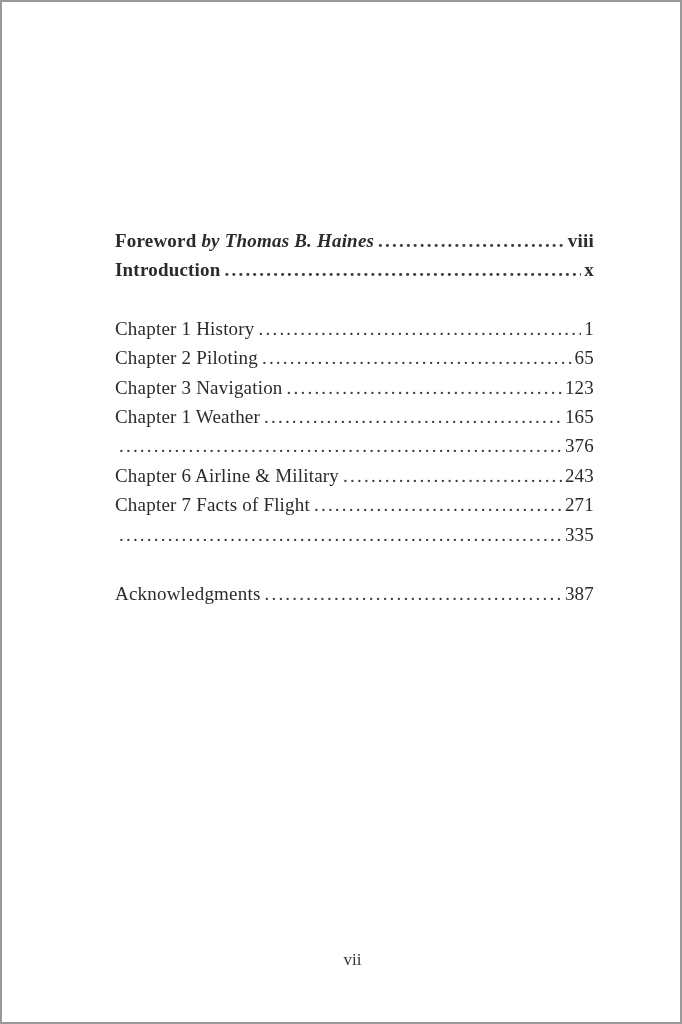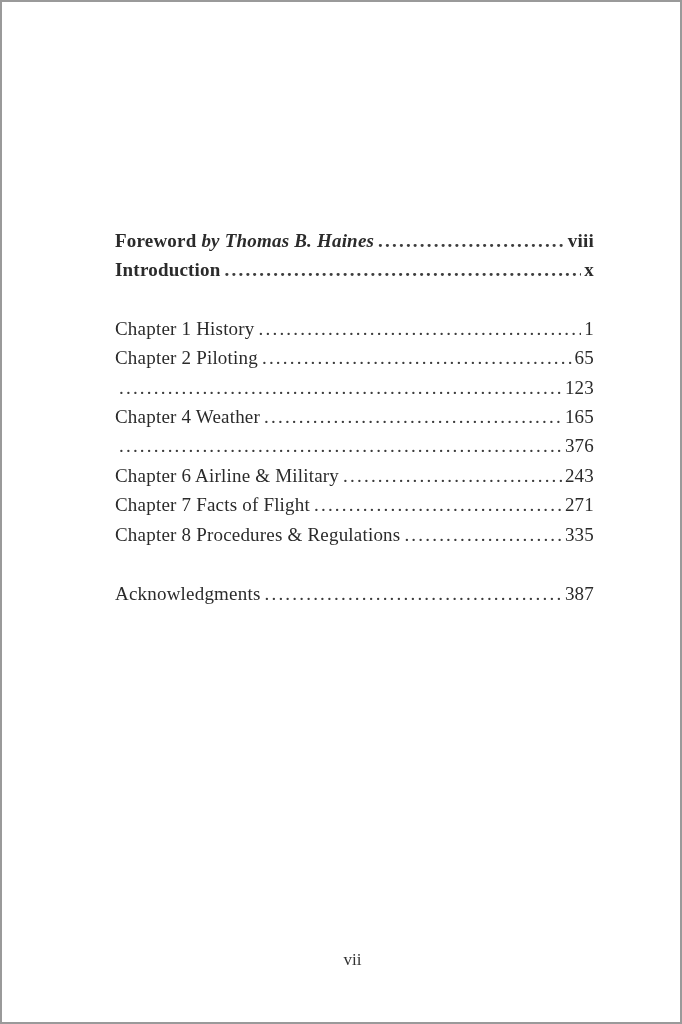--- a/index.html
+++ b/index.html
@@ -88,44 +88,44 @@
         <span class="label">Chapter 1 History</span>
         <span class="dots">............................................................................................................................................</span>
         <span class="pagenum">1</span>
       </div>
       <div class="toc-row">
         <span class="label">Chapter 2 Piloting</span>
         <span class="dots">............................................................................................................................................</span>
         <span class="pagenum">65</span>
       </div>
       <div class="toc-row">
+        <span class="label">Chapter 3 Navigation</span>
         <span class="dots">............................................................................................................................................</span>
         <span class="pagenum">123</span>
       </div>
       <div class="toc-row">
-        <span class="label">Chapter 4 Weather</span>
+        <span class="label">Chapter 1 Weather</span>
         <span class="dots">............................................................................................................................................</span>
         <span class="pagenum">165</span>
       </div>
       <div class="toc-row">
         <span class="dots">............................................................................................................................................</span>
         <span class="pagenum">376</span>
       </div>
       <div class="toc-row">
         <span class="label">Chapter 6 Airline &amp; Military</span>
         <span class="dots">............................................................................................................................................</span>
         <span class="pagenum">243</span>
       </div>
       <div class="toc-row">
         <span class="label">Chapter 7 Facts of Flight</span>
         <span class="dots">............................................................................................................................................</span>
         <span class="pagenum">271</span>
       </div>
       <div class="toc-row">
-        <span class="label">Chapter 8 Procedures &amp; Regulations</span>
         <span class="dots">............................................................................................................................................</span>
         <span class="pagenum">335</span>
       </div>
     </div>
 
   <div class="toc-group" id="back-matter-list">
       <div class="toc-row">
         <span class="label">Acknowledgments</span>
         <span class="dots">............................................................................................................................................</span>
         <span class="pagenum">387</span>

